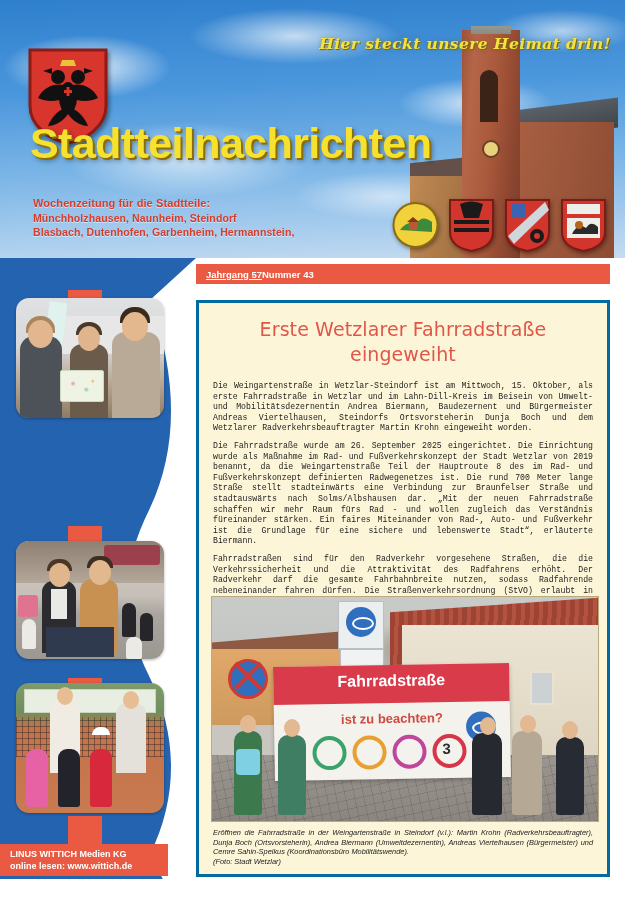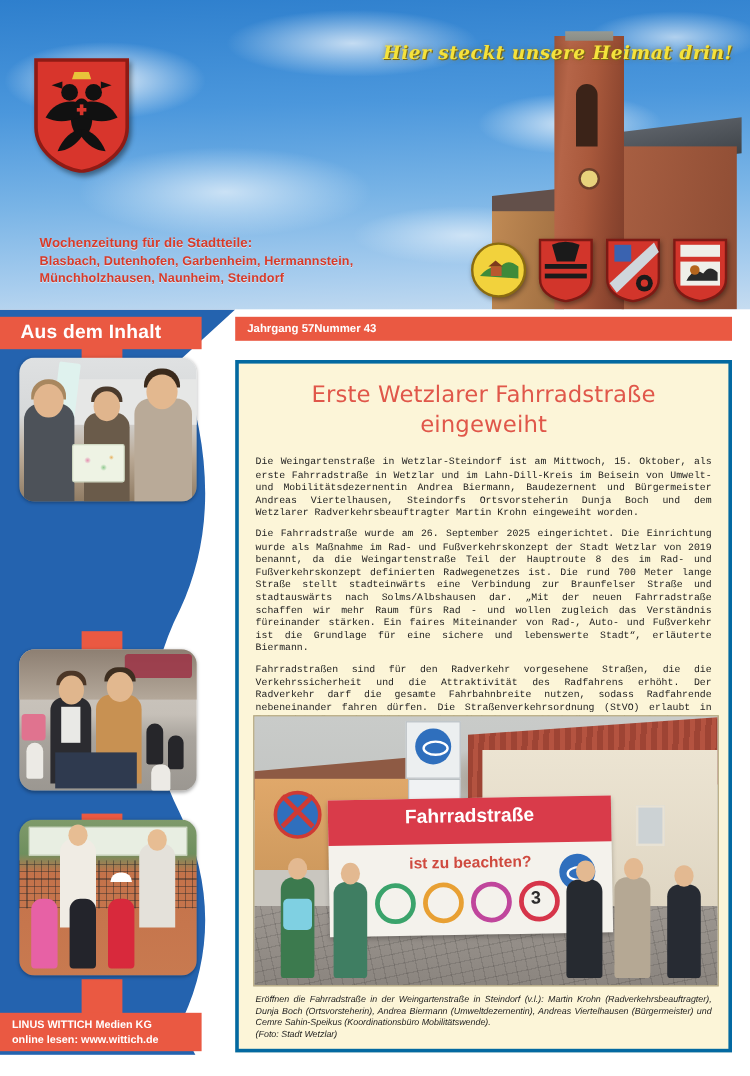--- a/index.html
+++ b/index.html
@@ -57,21 +57,21 @@
     text-shadow:0 1px 0 rgba(255,255,255,.55);}
   .sublines .l1{font-size:11px;}
 
   .arms{position:absolute;left:392px;top:198px;width:226px;height:56px;display:flex;gap:9px;align-items:flex-start;}
   .arm{width:47px;height:54px;filter:drop-shadow(1px 2px 2px rgba(0,0,0,.4));}
   .arm svg{display:block;width:47px;height:54px;}
 
   
   .infobar{position:absolute;left:196px;top:264px;width:414px;height:20px;background:#ea5942;
     display:flex;align-items:center;color:#fff;font-size:9.5px;font-weight:700;}
-  .infobar .jg{padding-left:10px;}
+  .infobar .jg{padding-left:10px;text-decoration:underline;}
   .infobar .dt{flex:1;text-align:center;}
   .infobar .nr{padding-right:2px;}
 
   
   .sidebar{position:absolute;left:0;top:258px;width:196px;height:639px;}
   .sb-shape{position:absolute;inset:0;}
   .inhalt-bar{position:absolute;left:0;top:6px;width:168px;height:27px;background:#ea5942;
     display:flex;align-items:center;}
   .inhalt-bar span{color:#fff;font-weight:700;font-size:16px;padding-left:17px;letter-spacing:.2px;}
 
@@ -250,25 +250,26 @@
           <circle cx="52" cy="31" r="7"></circle>
           <path d="M26 28 L17 25 L26 22 Z"></path>
           <path d="M58 28 L67 25 L58 22 Z"></path>
         </g>
         <rect x="38" y="44" width="8" height="3" fill="#d8352c"></rect>
         <rect x="40.5" y="41" width="3" height="9" fill="#d8352c"></rect>
         <path d="M34 20 H50 L48 14 H36 Z" fill="#e8c33a"></path>
       </svg>
     </div>
 
+    <div class="title-sub">Stadtteilnachrichten</div>
 
     <div class="sublines">
       <div class="l1">Wochenzeitung für die Stadtteile:</div>
+      <div>Münchholzhausen, Naunheim, Steindorf</div>
       <div>Blasbach, Dutenhofen, Garbenheim, Hermannstein,</div>
-      <div>Münchholzhausen, Naunheim, Steindorf</div>
     </div>
 
     <div class="arms">
       <div class="arm">
         <svg viewBox="0 0 47 54">
             <circle cx="23.5" cy="27" r="22" fill="#f2d23c" stroke="#8a6b10" stroke-width="2"></circle>
             <path d="M8 32 q8-10 16-6 q6-10 16-2 l0 10 z" fill="#3f8a3a"></path>
             <rect x="17" y="24" width="9" height="8" fill="#b9592f"></rect>
             <path d="M15 24 l6-5 l6 5 z" fill="#7d3a1d"></path>
           </svg>
@@ -307,23 +308,20 @@
   <div class="infobar">
     <span class="jg">Jahrgang 57</span>
     <span class="nr">Nummer 43</span>
   </div>
 
   <div class="sidebar">
     <svg class="sb-shape" viewBox="0 0 196 639" preserveAspectRatio="none">
       <path d="M0 0 H196 L150 42 C178 120 178 190 150 250 C120 310 120 360 150 420 C178 478 178 540 150 596 L172 639 H0 Z" fill="#2463af"></path>
     </svg>
 
-    <div class="inhalt-bar">
-      <span>Aus dem Inhalt</span>
-    </div>
 
     <div class="sep s1"></div>
     <div class="sep s2"></div>
     <div class="sep s3"></div>
     <div class="sep s4"></div>
 
     <div class="thumb t1">
       <div class="ph p1">
         <div class="wall"></div>
           <div class="banner"></div>

